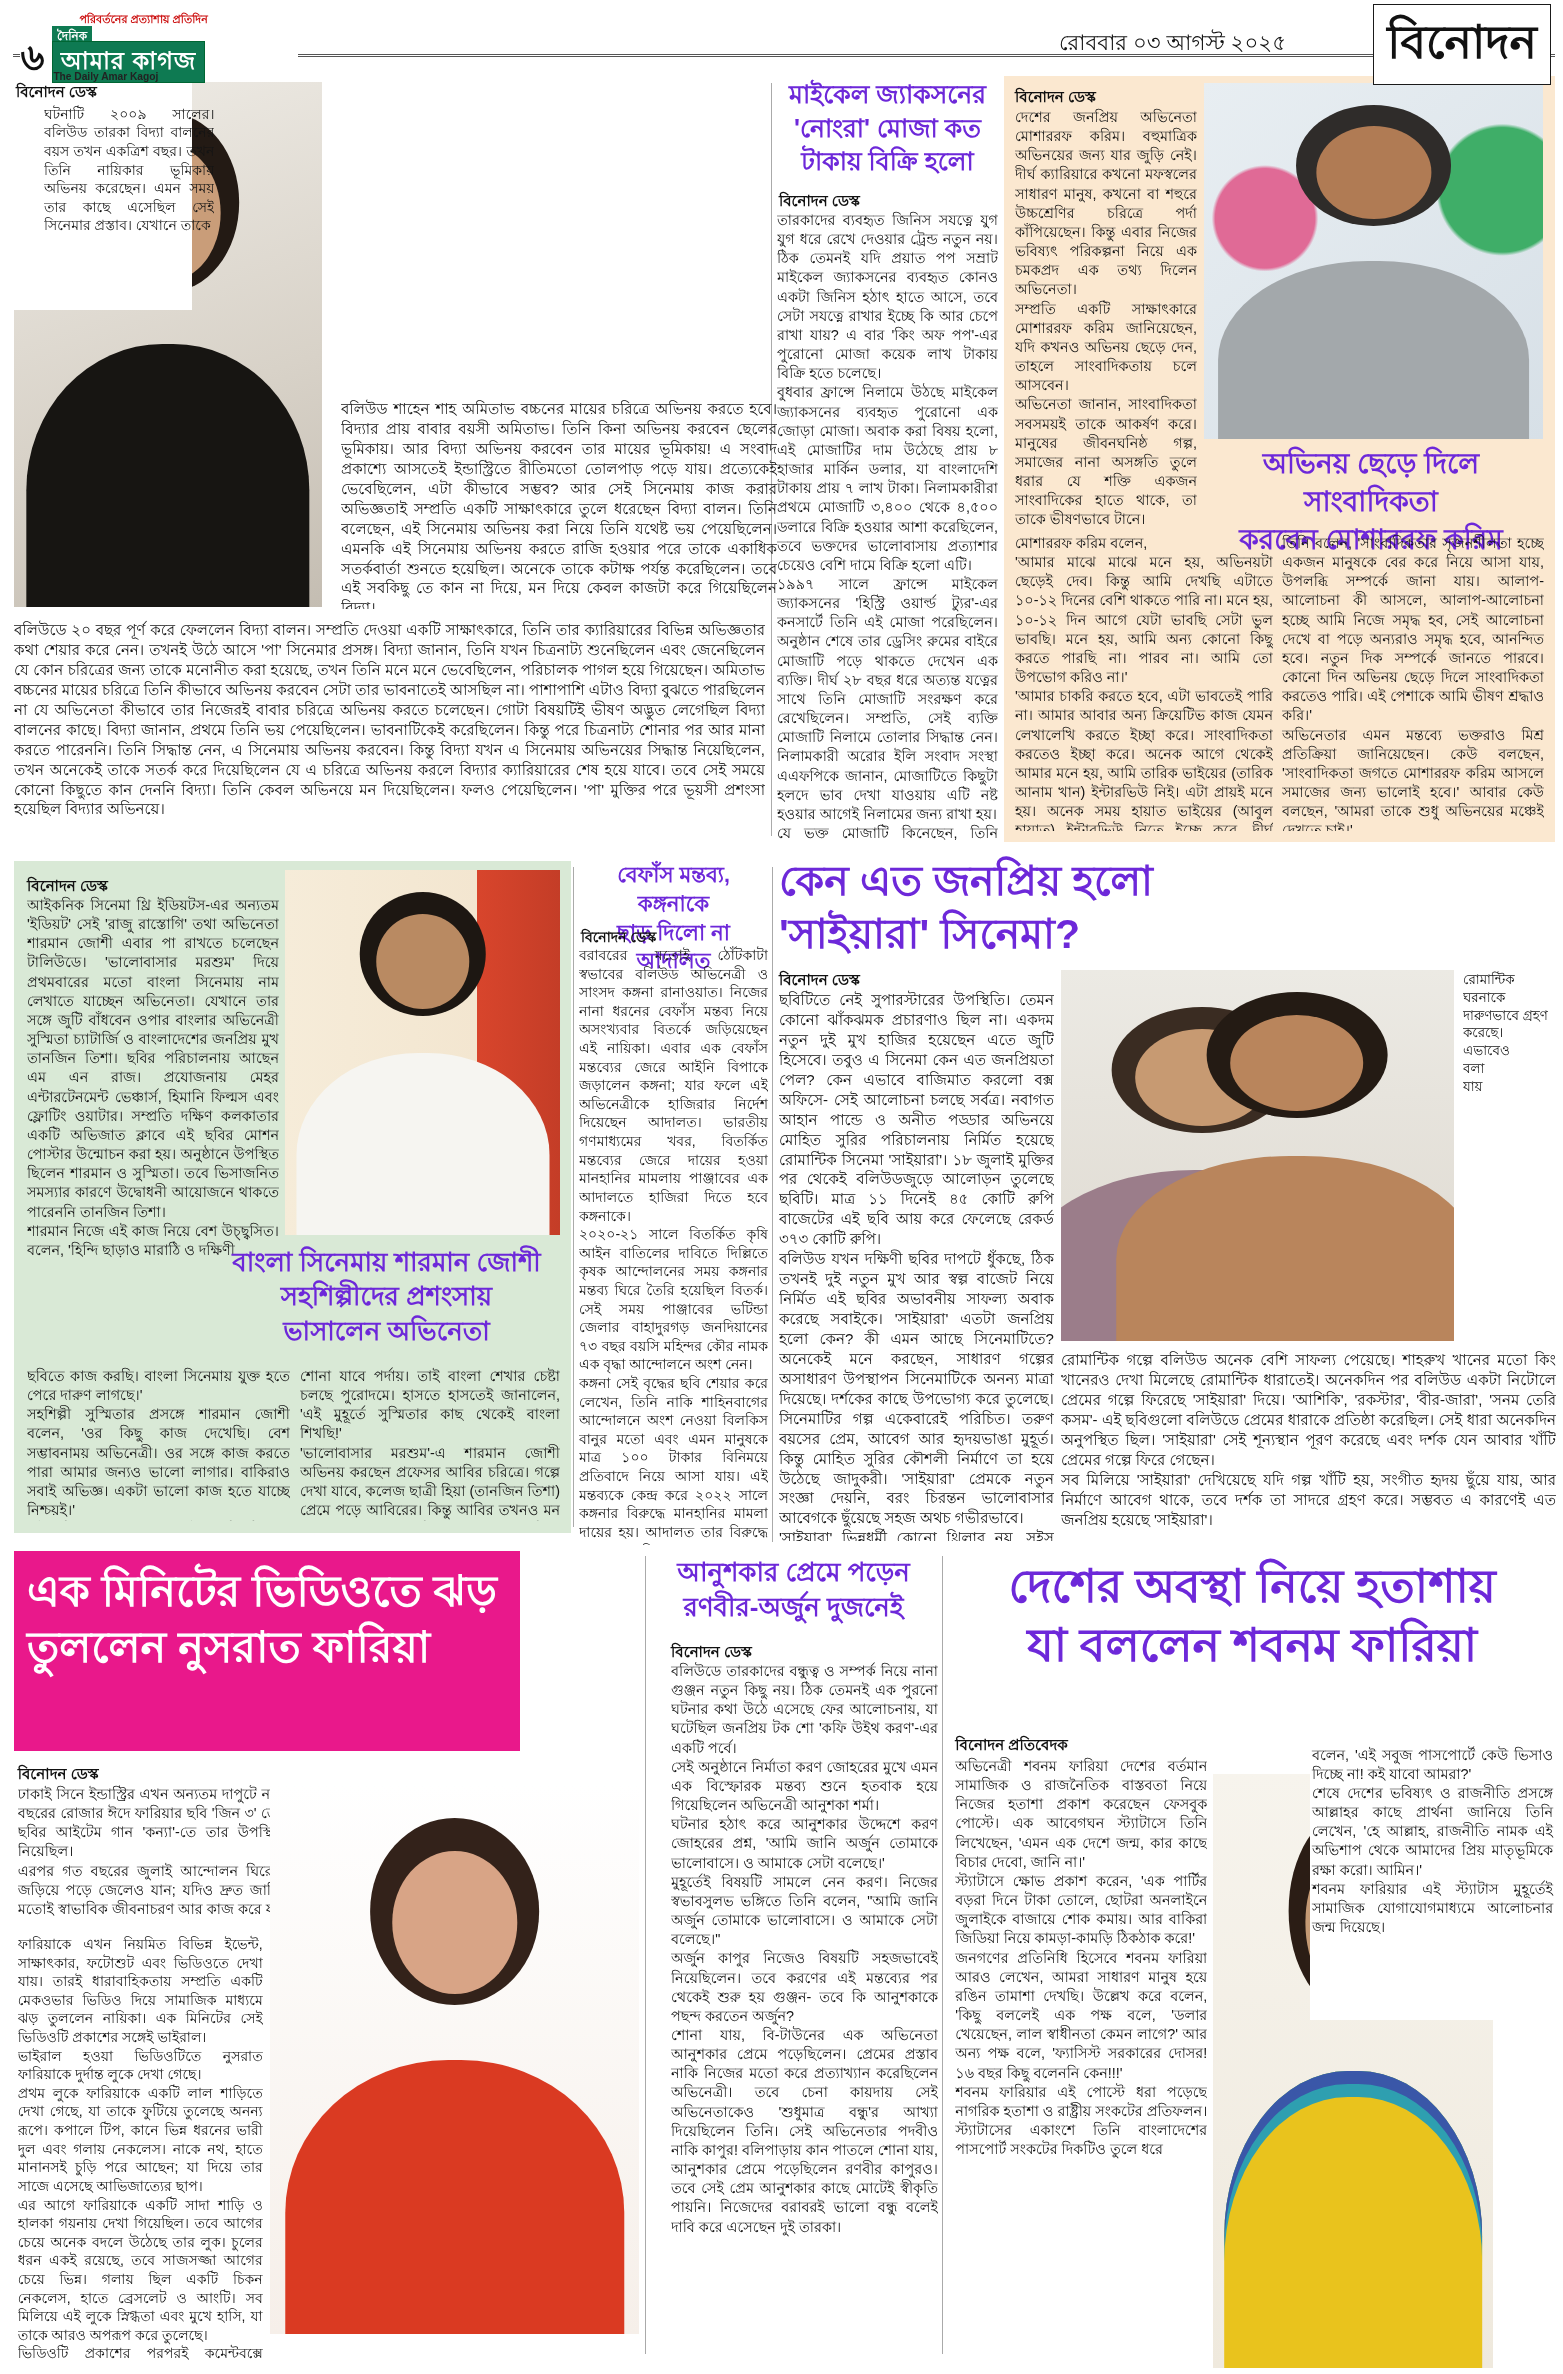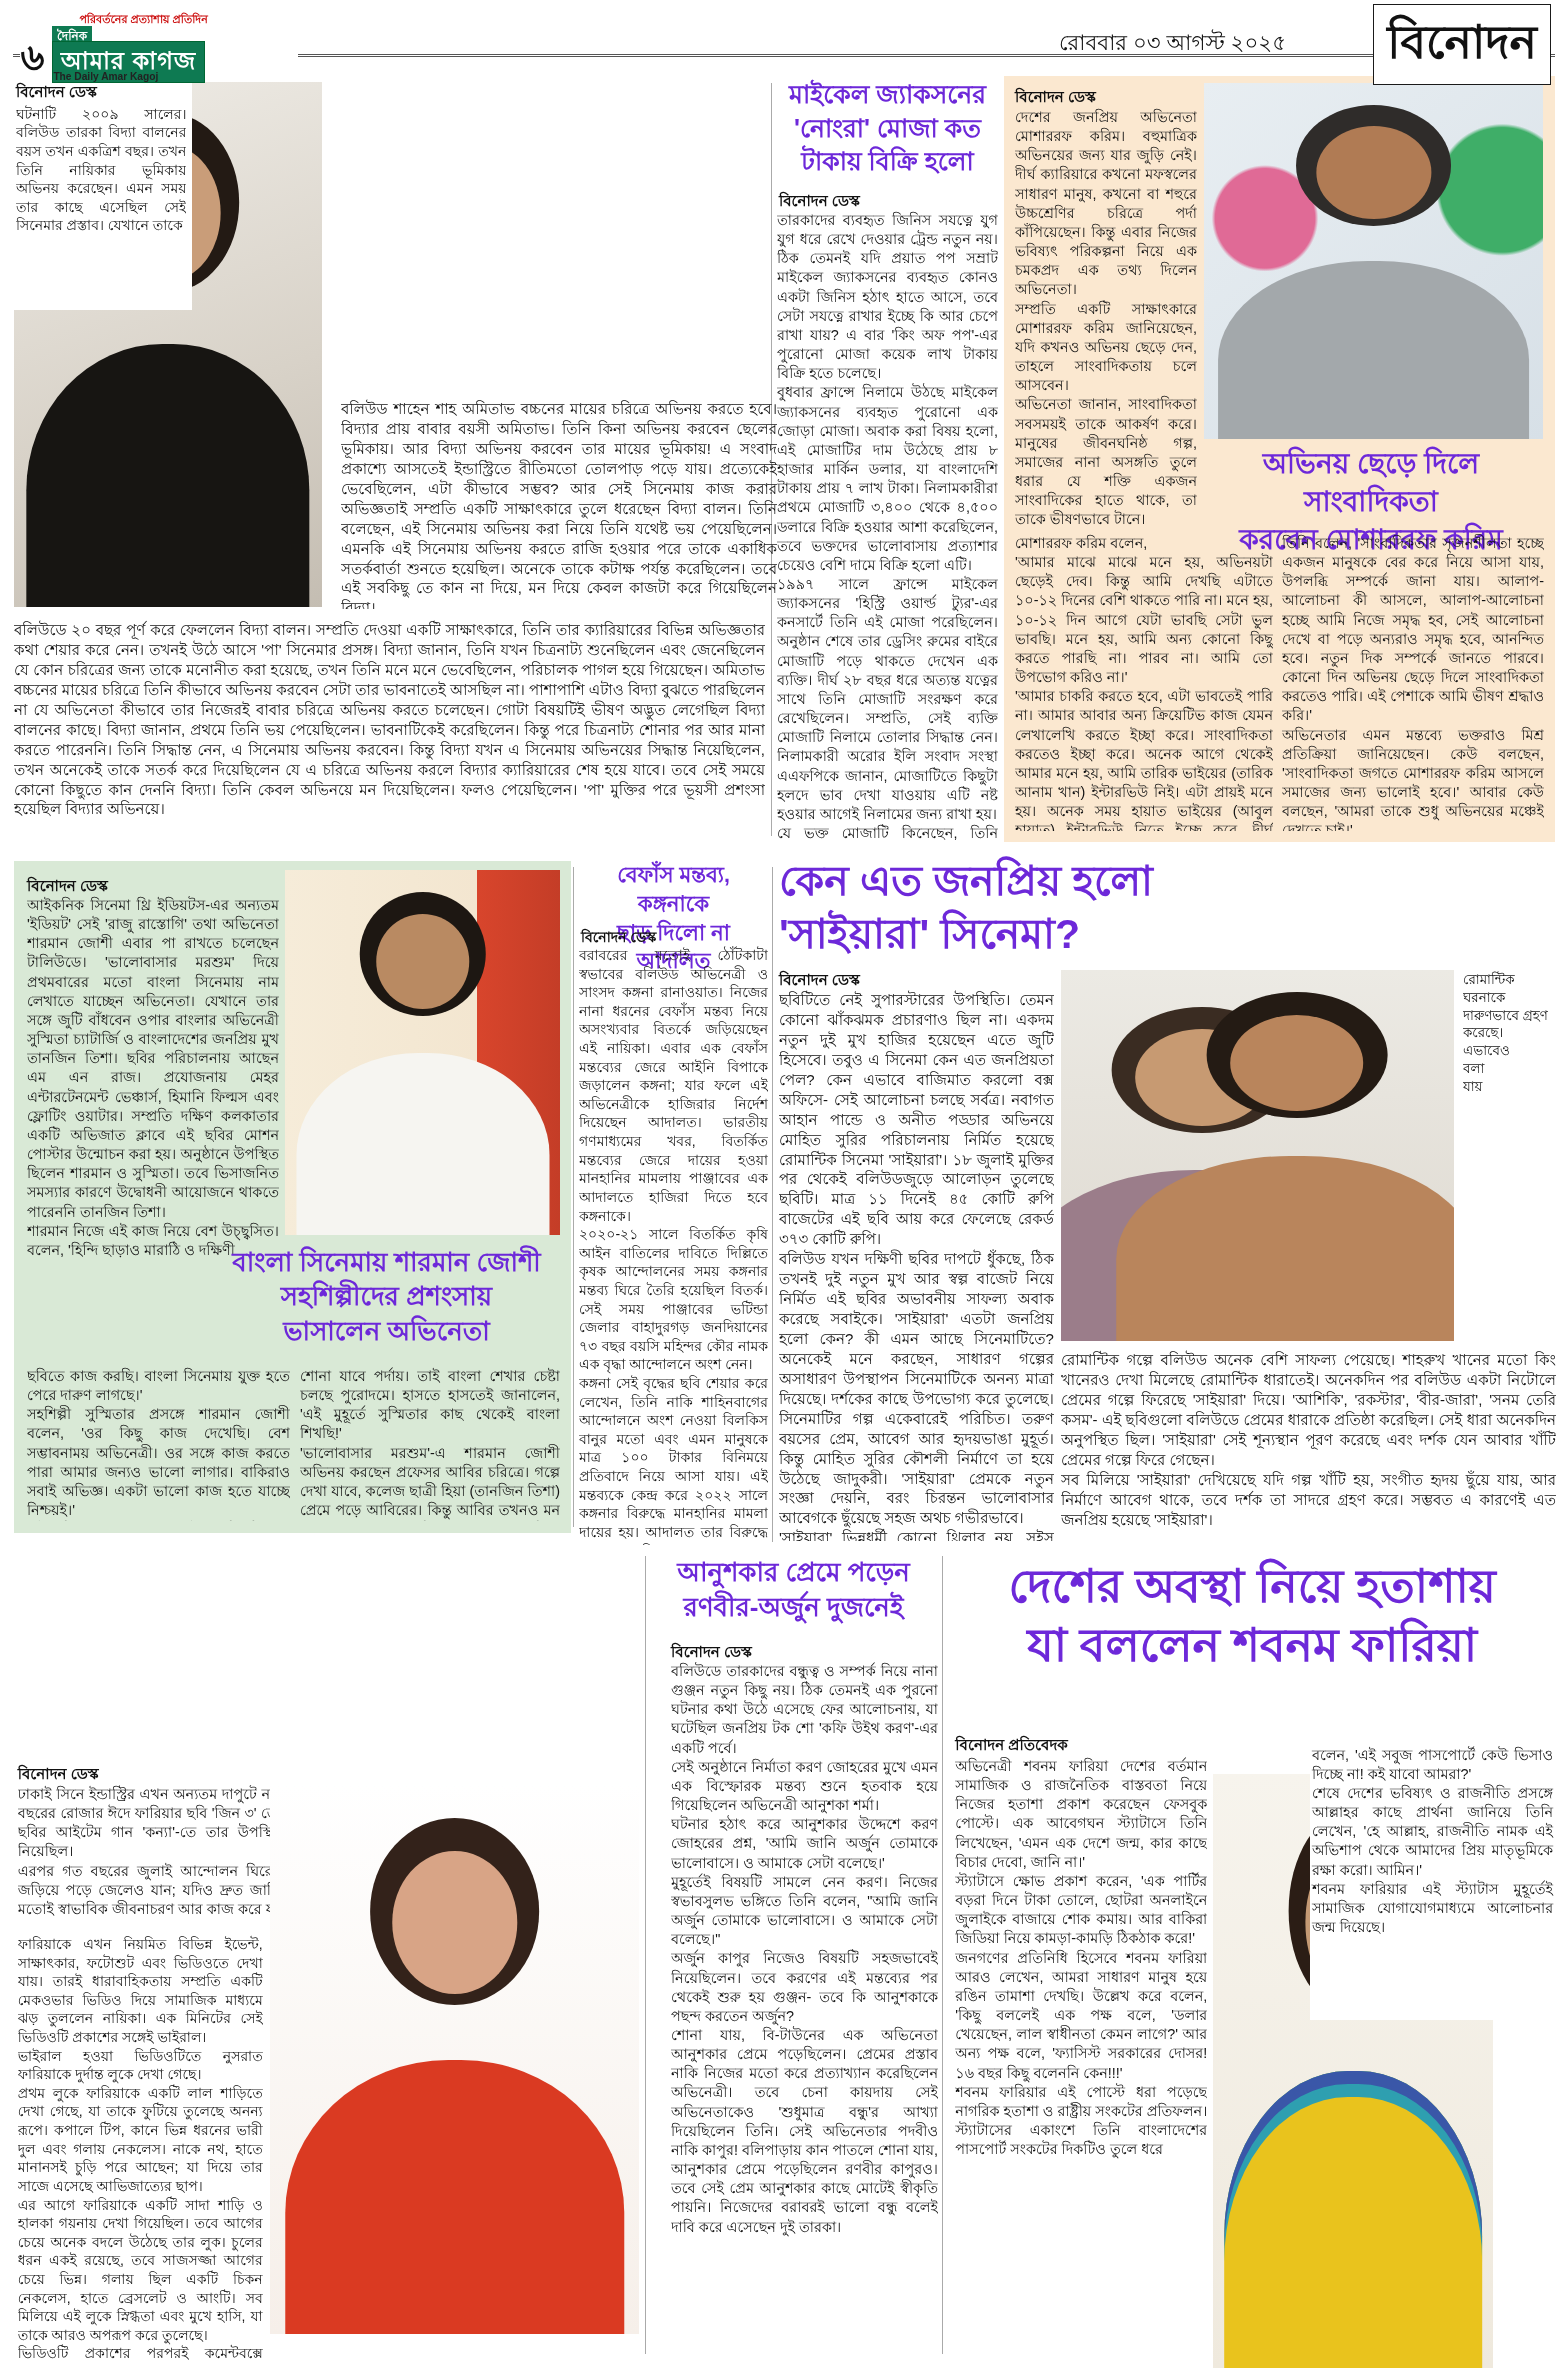--- a/index.html
+++ b/index.html
@@ -87,21 +87,21 @@
   <div class="abs" style="left:14px; top:76px; width:751px; height:766px;">
     <div class="photo ph-vidya" style="left:0; top:5.6px; width:308px; height:525px;">
       <div class="person">
           <div class="hair"></div>
           <div class="head"></div>
           <div class="torso"></div>
         </div>
     </div>
     <div class="deck-overlay">
       <div class="byline" style="position:static;">বিনোদন ডেস্ক</div>
-      <div class="col" style="position:static; width:100%; height:204px; font-size:14px;">ঘটনাটি ২০০৯ সালের। বলিউড তারকা বিদ্যা বালনের বয়স তখন একত্রিশ বছর। তখন তিনি নায়িকার ভূমিকায় অভিনয় করেছেন। এমন সময় তার কাছে এসেছিল সেই সিনেমার প্রস্তাব। যেখানে তাকে</div>
+      <div class="col" style="position:static; width:100%; height:204px; font-size:14px;margin-left:28px;">ঘটনাটি ২০০৯ সালের। বলিউড তারকা বিদ্যা বালনের বয়স তখন একত্রিশ বছর। তখন তিনি নায়িকার ভূমিকায় অভিনয় করেছেন। এমন সময় তার কাছে এসেছিল সেই সিনেমার প্রস্তাব। যেখানে তাকে</div>
     </div>
     <div class="col" style="left:327px; top:323px; width:436px; height:210px;">বলিউড শাহেন শাহ অমিতাভ বচ্চনের মায়ের চরিত্রে অভিনয় করতে হবে। বিদ্যার প্রায় বাবার বয়সী অমিতাভ। তিনি কিনা অভিনয় করবেন ছেলের ভূমিকায়। আর বিদ্যা অভিনয় করবেন তার মায়ের ভূমিকায়! এ সংবাদ প্রকাশ্যে আসতেই ইন্ডাস্ট্রিতে রীতিমতো তোলপাড় পড়ে যায়। প্রত্যেকেই ভেবেছিলেন, এটা কীভাবে সম্ভব? আর সেই সিনেমায় কাজ করার অভিজ্ঞতাই সম্প্রতি একটি সাক্ষাৎকারে তুলে ধরেছেন বিদ্যা বালন। তিনি বলেছেন, এই সিনেমায় অভিনয় করা নিয়ে তিনি যথেষ্ট ভয় পেয়েছিলেন। এমনকি এই সিনেমায় অভিনয় করতে রাজি হওয়ার পরে তাকে একাধিক সতর্কবার্তা শুনতে হয়েছিল। অনেকে তাকে কটাক্ষ পর্যন্ত করেছিলেন। তবে এই সবকিছু তে কান না দিয়ে, মন দিয়ে কেবল কাজটা করে গিয়েছিলেন বিদ্যা।</div>
     <div class="col" style="left:0; top:544px; width:751px; height:221px;">বলিউডে ২০ বছর পূর্ণ করে ফেললেন বিদ্যা বালন। সম্প্রতি দেওয়া একটি সাক্ষাৎকারে, তিনি তার ক্যারিয়ারের বিভিন্ন অভিজ্ঞতার কথা শেয়ার করে নেন। তখনই উঠে আসে 'পা' সিনেমার প্রসঙ্গ। বিদ্যা জানান, তিনি যখন চিত্রনাট্য শুনেছিলেন এবং জেনেছিলেন যে কোন চরিত্রের জন্য তাকে মনোনীত করা হয়েছে, তখন তিনি মনে মনে ভেবেছিলেন, পরিচালক পাগল হয়ে গিয়েছেন। অমিতাভ বচ্চনের মায়ের চরিত্রে তিনি কীভাবে অভিনয় করবেন সেটা তার ভাবনাতেই আসছিল না। পাশাপাশি এটাও বিদ্যা বুঝতে পারছিলেন না যে অভিনেতা কীভাবে তার নিজেরই বাবার চরিত্রে অভিনয় করতে চলেছেন। গোটা বিষয়টিই ভীষণ অদ্ভুত লেগেছিল বিদ্যা বালনের কাছে। বিদ্যা জানান, প্রথমে তিনি ভয় পেয়েছিলেন। ভাবনাটিকেই করেছিলেন। কিন্তু পরে চিত্রনাট্য শোনার পর আর মানা করতে পারেননি। তিনি সিদ্ধান্ত নেন, এ সিনেমায় অভিনয় করবেন। কিন্তু বিদ্যা যখন এ সিনেমায় অভিনয়ের সিদ্ধান্ত নিয়েছিলেন, তখন অনেকেই তাকে সতর্ক করে দিয়েছিলেন যে এ চরিত্রে অভিনয় করলে বিদ্যার ক্যারিয়ারের শেষ হয়ে যাবে। তবে সেই সময়ে কোনো কিছুতে কান দেননি বিদ্যা। তিনি কেবল অভিনয়ে মন দিয়েছিলেন। ফলও পেয়েছিলেন। 'পা' মুক্তির পরে ভূয়সী প্রশংসা হয়েছিল বিদ্যার অভিনয়ে।</div>
   </div>
 
   <div class="abs" style="left:777px; top:76px; width:221px; height:766px;">
     <div class="hl center" style="left:0; top:1.9px; width:221px; font-size:25px; line-height:1.35;">মাইকেল জ্যাকসনের
 'নোংরা' মোজা কত
 টাকায় বিক্রি হলো</div>
     <div class="byline" style="left:1.9px; top:113px;">বিনোদন ডেস্ক</div>
@@ -188,20 +188,22 @@
   <div class="abs" style="left:579px; top:861px; width:189px; height:686px;">
     <div class="hl center" style="left:0; top:0; width:189px; font-size:21.3px; line-height:1.35;">বেফাঁস মন্তব্য, কঙ্গনাকে
 ছাড় দিলো না আদালত</div>
     <div class="byline" style="left:1.9px; top:65px; font-size:14px;">বিনোদন ডেস্ক</div>
     <div class="col" style="left:0; top:85px; width:189px; height:599px; font-size:14px;">বরাবরের মতোই ঠোঁটকাটা স্বভাবের বলিউড অভিনেত্রী ও সাংসদ কঙ্গনা রানাওয়াত। নিজের নানা ধরনের বেফাঁস মন্তব্য নিয়ে অসংখ্যবার বিতর্কে জড়িয়েছেন এই নায়িকা। এবার এক বেফাঁস মন্তব্যের জেরে আইনি বিপাকে জড়ালেন কঙ্গনা; যার ফলে এই অভিনেত্রীকে হাজিরার নির্দেশ দিয়েছেন আদালত। ভারতীয় গণমাধ্যমের খবর, বিতর্কিত মন্তব্যের জেরে দায়ের হওয়া মানহানির মামলায় পাঞ্জাবের এক আদালতে হাজিরা দিতে হবে কঙ্গনাকে।
 ২০২০-২১ সালে বিতর্কিত কৃষি আইন বাতিলের দাবিতে দিল্লিতে কৃষক আন্দোলনের সময় কঙ্গনার মন্তব্য ঘিরে তৈরি হয়েছিল বিতর্ক। সেই সময় পাঞ্জাবের ভটিন্ডা জেলার বাহাদুরগড় জনদিয়ানের ৭৩ বছর বয়সি মহিন্দর কৌর নামক এক বৃদ্ধা আন্দোলনে অংশ নেন।
 কঙ্গনা সেই বৃদ্ধের ছবি শেয়ার করে লেখেন, তিনি নাকি শাহিনবাগের আন্দোলনে অংশ নেওয়া বিলকিস বানুর মতো এবং এমন মানুষকে মাত্র ১০০ টাকার বিনিময়ে প্রতিবাদে নিয়ে আসা যায়। এই মন্তব্যকে কেন্দ্র করে ২০২২ সালে কঙ্গনার বিরুদ্ধে মানহানির মামলা দায়ের হয়। আদালত তার বিরুদ্ধে সমনও জারি করে। পরে কঙ্গনা পাঞ্জাব ও হরিয়ানা হাই কোর্টে গিয়ে মামলা খারিজের আবেদন জানান। কিন্তু শুক্রবার আদালত সেই আবেদন খারিজ করে দেয়। হাই কোর্ট জানায়, অভিনেত্রীর বিরুদ্ধে আনা অভিযোগগুলি খণ্ডনযোগ্য নয়। ফলে তাকে পাঞ্জাবের স্থানীয় আদালতে হাজিরা দিতেই হবে।</div>
   </div>
 
   <div class="abs" style="left:14px; top:1551px; width:627px; height:818px;">
+    <div class="block-pink">এক মিনিটের ভিডিওতে ঝড়
+তুললেন নুসরাত ফারিয়া</div>
     <div class="byline" style="left:3.7px; top:211px;">বিনোদন ডেস্ক</div>
     <div class="col" style="left:3.7px; top:234px; width:416px; height:147px; font-size:14.4px;">ঢাকাই সিনে ইন্ডাস্ট্রির এখন অন্যতম দাপুটে নায়িকা নুসরাত ফারিয়া। চলতি বছরের রোজার ঈদে ফারিয়ার ছবি 'জিন ৩' তেমন সাড়া না ফেললেও, সেই ছবির আইটেম গান 'কন্যা'-তে তার উপস্থিতি দর্শকদের মন জয় করে নিয়েছিল।
 এরপর গত বছরের জুলাই আন্দোলন ঘিরে সম্প্রতি আইনি জটিলতায় জড়িয়ে পড়ে জেলেও যান; যদিও দ্রুত জামিন পেয়ে যান; আর আগের মতোই স্বাভাবিক জীবনাচরণ আর কাজ করে যাচ্ছেন নিয়মিত।</div>
     <div class="photo ph-nusrat" style="left:256px; top:234px; width:369px; height:549px;">
       <div class="person">
           <div class="hair"></div>
           <div class="head"></div>
           <div class="torso"></div>
         </div>
     </div>

